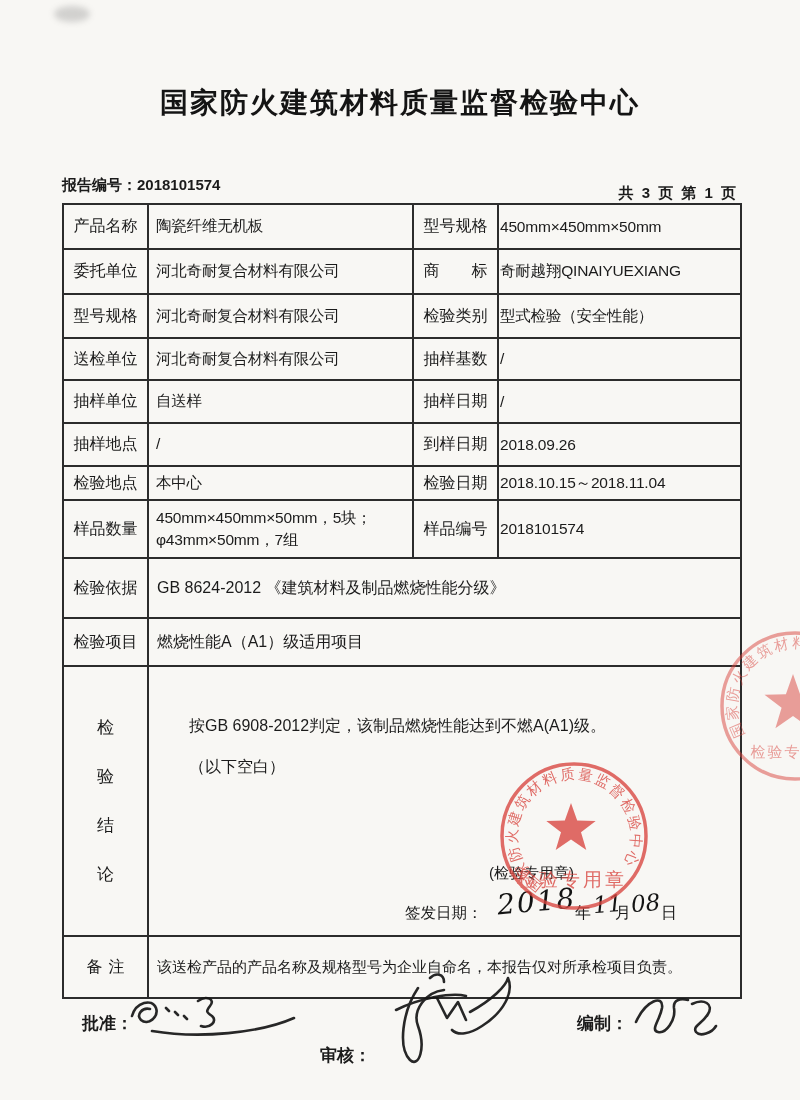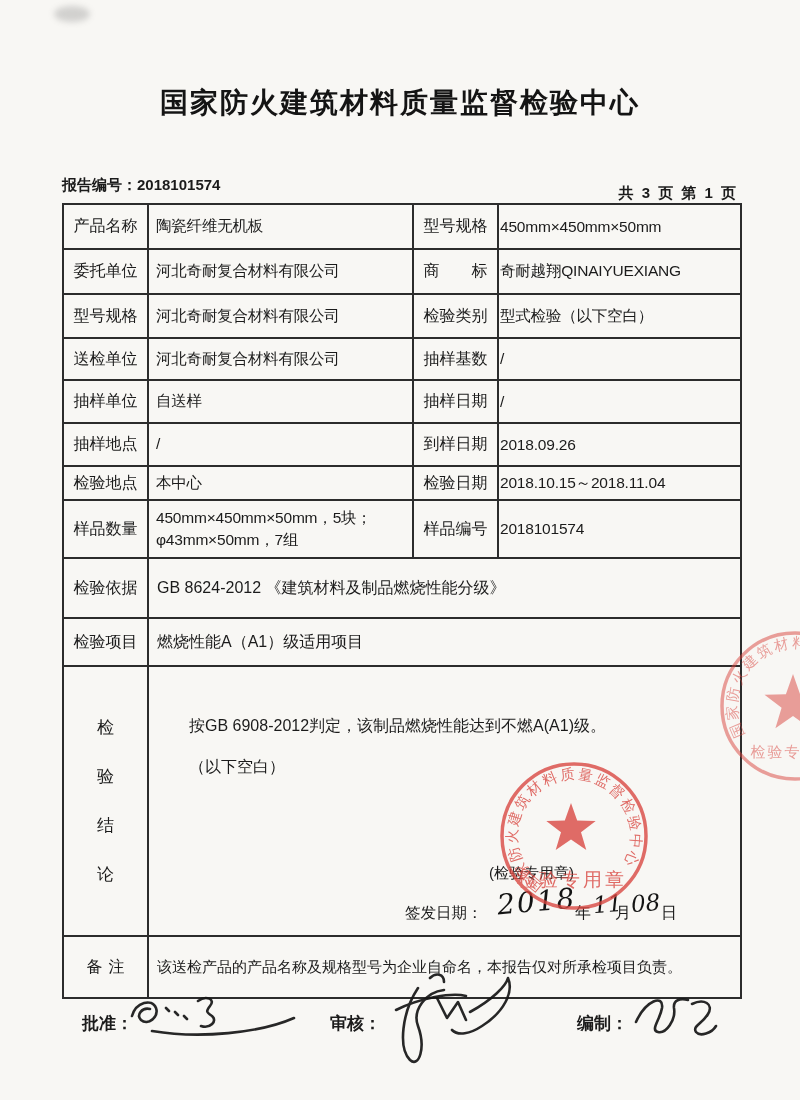--- a/index.html
+++ b/index.html
@@ -40,21 +40,21 @@
   .sign-label{position:absolute;left:256px;top:236px;font-size:15.5px;}
   .unit{position:absolute;top:236px;font-size:16px;}
   .u-year{left:426px;} .u-month{left:466px;} .u-day{left:512px;}
   .hw{position:absolute;font-family:"DejaVu Serif",serif;font-style:italic;color:#141414;
       transform:rotate(-5deg);}
   .hw-year{left:348px;top:218px;font-size:28px;letter-spacing:2px;}
   .hw-month{left:444px;top:224px;font-size:23px;}
   .hw-day{left:482px;top:223px;font-size:23px;}
 
   .footer-label{position:absolute;top:1012px;font-size:17px;font-weight:600;}
-  .f-approve{left:82px;} .f-review{left:330px;} .f-prepare{left:577px;}
+  .f-approve{left:82px;} .f-review{left:320px;margin-top:32px;} .f-prepare{left:577px;}
 
   .overlay{position:absolute;left:0;top:0;width:800px;height:1100px;pointer-events:none;}
   .seal-text{font-family:"Liberation Sans",sans-serif;}
 </style>
 </head>
 <body>
 
 <div class="page">
 
   <div class="smudge"></div>
@@ -77,21 +77,21 @@
     <div class="trow" style="height:43px">
       <div class="cell lc">委托单位</div>
       <div class="cell vc">河北奇耐复合材料有限公司</div>
       <div class="cell lc2">商　　标</div>
       <div class="cell vc2">奇耐越翔QINAIYUEXIANG</div>
     </div>
     <div class="trow" style="height:42px">
       <div class="cell lc">型号规格</div>
       <div class="cell vc">河北奇耐复合材料有限公司</div>
       <div class="cell lc2">检验类别</div>
-      <div class="cell vc2">型式检验（以下空白）</div>
+      <div class="cell vc2">型式检验（安全性能）</div>
     </div>
     <div class="trow" style="height:40px">
       <div class="cell lc">送检单位</div>
       <div class="cell vc">河北奇耐复合材料有限公司</div>
       <div class="cell lc2">抽样基数</div>
       <div class="cell vc2">/</div>
     </div>
     <div class="trow" style="height:41px">
       <div class="cell lc">抽样单位</div>
       <div class="cell vc">自送样</div>

